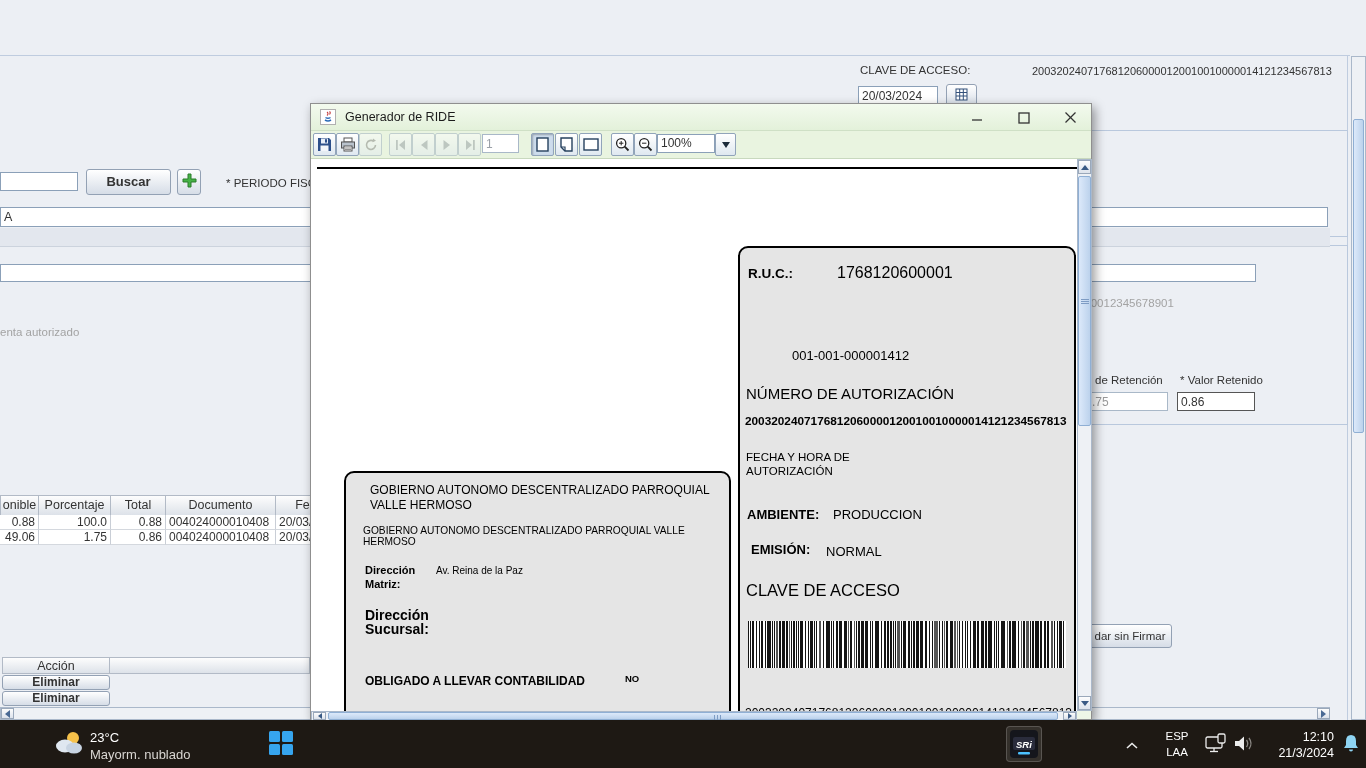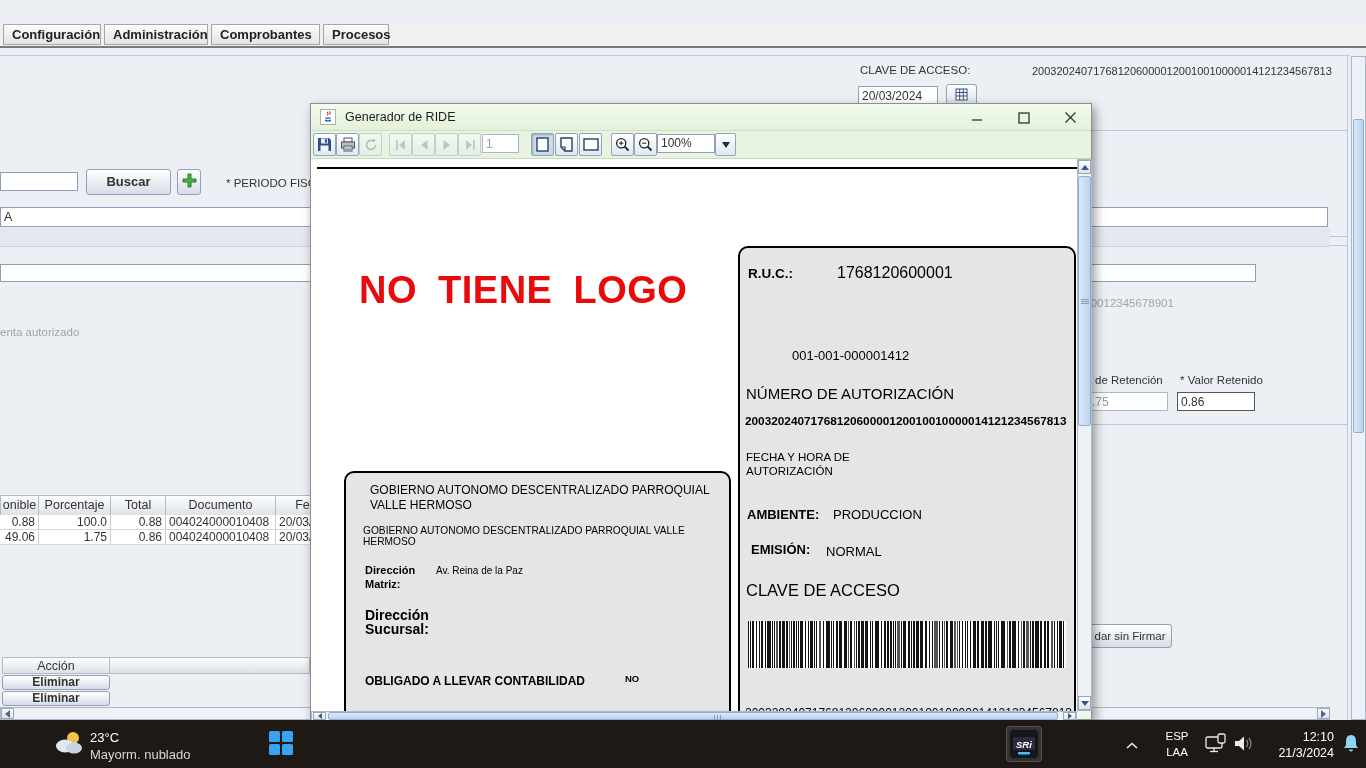--- a/index.html
+++ b/index.html
@@ -71,26 +71,20 @@
   #taskbar{left:0;top:720px;width:1366px;height:48px;background:#1e1914;}
   .white-t{color:#fff;}
   .tray-ic svg{stroke:#ececec;fill:none;stroke-width:1.3;}
 </style>
 </head>
 <body>
 
 <div id="screen">
 
 
-  <div class="ab" id="menubar">
-    <div class="ab menu-btn" style="left:3px;width:98px">Configuración</div>
-    <div class="ab menu-btn" style="left:104px;width:104px">Administración</div>
-    <div class="ab menu-btn" style="left:211px;width:109px">Comprobantes</div>
-    <div class="ab menu-btn" style="left:323px;width:66px">Procesos</div>
-  </div>
 
   <div class="ab" id="content">
     <div class="ab hline" style="left:0;top:7px;width:1350px"></div>
     <div class="ab vline" style="left:1347px;top:7px;height:665px"></div>
 
     <div class="ab panelbox" style="left:860px;top:82px;width:488px;height:107px"></div>
     <div class="ab panelbox" style="left:860px;top:197px;width:488px;height:180px"></div>
 
     <div class="ab lbl" style="left:860px;top:16px">CLAVE DE ACCESO:</div>
     <div class="ab" style="left:1032px;top:17px;font-size:11px;color:#333">2003202407176812060000120010010000014121234567813</div>
@@ -278,21 +272,20 @@
         </div>
       <div class="ab field" style="left:346px;top:3px;width:58px;height:19px;line-height:17px">100%</div>
       <div class="ab tb-btn" style="left:404px;width:21px">
         <div class="tri" style="border-left:4.5px solid transparent;border-right:4.5px solid transparent;border-top:6px solid #1c2b3a"></div>
         </div>
     </div>
 
     <div class="ab" id="dlg-view">
       <div class="ab" style="left:6px;top:8px;width:760px;height:2px;background:#000"></div>
 
-      <div class="ab" id="nologo" style="left:48px;top:110px">NO  TIENE LOGO</div>
 
       <div class="ab docbox" style="left:427px;top:87px;width:338px;height:490px">
         <span class="ab b" style="left:8px;top:18px;font-size:13.5px">R.U.C.:</span>
         <span class="ab" style="left:97px;top:16px;font-size:16px">1768120600001</span>
         <span class="ab" style="left:52px;top:100px;font-size:13px">001-001-000001412</span>
         <span class="ab" style="left:6px;top:137px;font-size:15px">NÚMERO DE AUTORIZACIÓN</span>
         <span class="ab b" style="left:5px;top:166px;font-size:11.8px;white-space:nowrap">2003202407176812060000120010010000014121234567813</span>
         <span class="ab" style="left:6px;top:202px;width:125px;font-size:11.5px;line-height:14px">FECHA Y HORA DE AUTORIZACIÓN</span>
         <span class="ab b" style="left:7px;top:259px;font-size:13px">AMBIENTE:</span>
         <span class="ab" style="left:93px;top:259px;font-size:13px">PRODUCCION</span>

